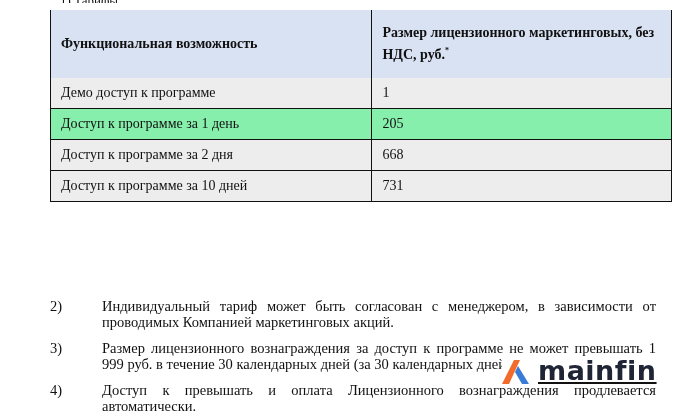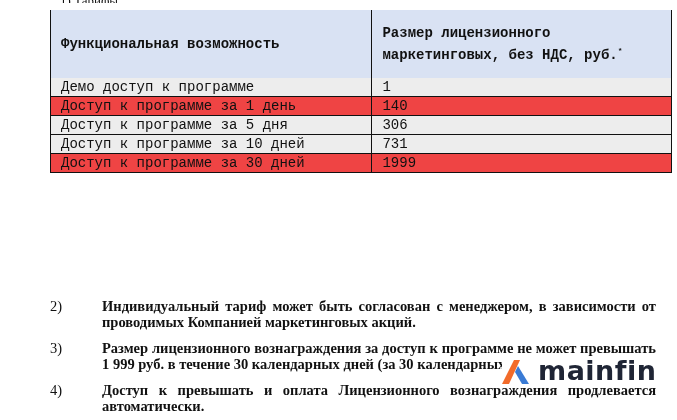--- a/index.html
+++ b/index.html
@@ -13,56 +13,56 @@
   .top-fragment {
     position: absolute; left: 60px; top: -7px;
     font-size: 13px; color: #111;
     height: 10px; overflow: hidden;
   }
   table.tariffs {
     position: absolute; left: 50px; top: 10px;
     width: 622px;
     border-collapse: collapse;
     font-size: 14px;
-    font-family: Liberation Mono, monospace;
   }
   table.tariffs td, table.tariffs th {
     border-left: 1.5px solid #111;
     border-right: 1.5px solid #111;
     padding: 0 10px;
     text-align: left;
     vertical-align: middle;
   }
   table.tariffs th {
     background: #d9e2f3;
     font-weight: bold;
     height: 68px;
     font-size: 14px;
     line-height: 18px;
     border-bottom: 0;
   }
   table.tariffs th sup { font-size: 8px; }
-  table.tariffs td { height: 18px; border-top: 1px solid #111; }
+  table.tariffs td { height: 30px; border-top: 1px solid #111; }
   table.tariffs tr.odd td { background: #ededed; }
-  table.tariffs tr.even td { background: #ef4444; }
+  table.tariffs tr.even td { background: #86efac; }
   table.tariffs tr:first-child th { border-top: 0; }
   table.tariffs tr.first td { border-top: 0; }
   table.tariffs tr:last-child td { border-bottom: 1.5px solid #111; }
   table.tariffs col.c1 { width: 322px; }
   table.tariffs col.c2 { width: 300px; }
 
   .notes { position: absolute; left: 50px; top: 298px; width: 606px; font-size: 14.5px; line-height: 16px; }
   .note { display: flex; margin-bottom: 10px; }
   .note .num { width: 52px; flex: none; }
-  .note .text { flex: 1; text-align: justify; font-weight: bold; }
+  .note .text { flex: 1; text-align: justify; }
 
   .logo {
     position: absolute; left: 502px; top: 357px;
     display: flex; align-items: center;
     background: #ffffff;
+    text-decoration: underline;
   }
   .logo svg { display: block; }
   .logo .word {
     font-family: "DejaVu Sans", sans-serif;
     font-weight: bold;
     font-size: 27px;
     color: #1f2535;
     letter-spacing: 0.5px;
     margin-left: 2px;
     line-height: 28px;
@@ -82,33 +82,29 @@
       <tr>
     <th>Функциональная возможность</th>
     <th><span>Размер лицензионного маркетинговых, без НДС, руб.</span><sup>*</sup></th>
   </tr>
   <tr class="odd first">
     <td>Демо доступ к программе</td>
     <td>1</td>
   </tr>
   <tr class="even">
     <td>Доступ к программе за 1 день</td>
-    <td>140</td>
+    <td>205</td>
   </tr>
   <tr class="odd">
-    <td>Доступ к программе за 5 дня</td>
-    <td>306</td>
+    <td>Доступ к программе за 2 дня</td>
+    <td>668</td>
   </tr>
   <tr class="odd">
     <td>Доступ к программе за 10 дней</td>
     <td>731</td>
-  </tr>
-  <tr class="even">
-    <td>Доступ к программе за 30 дней</td>
-    <td>1999</td>
   </tr>
 </tbody>
   </table>
 
 <div class="notes">
   <div class="note">
     <span class="num">2)</span>
     <span class="text">Индивидуальный тариф может быть согласован с менеджером, в зависимости от проводимых Компанией маркетинговых акций.</span>
   </div>
   <div class="note">

